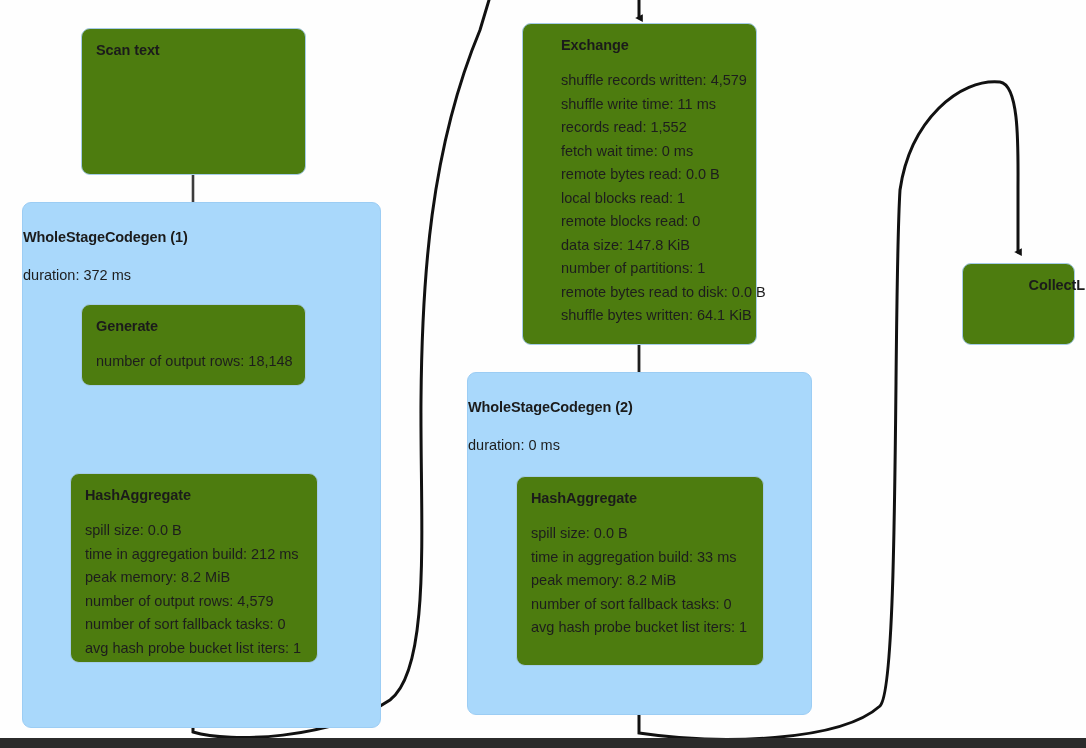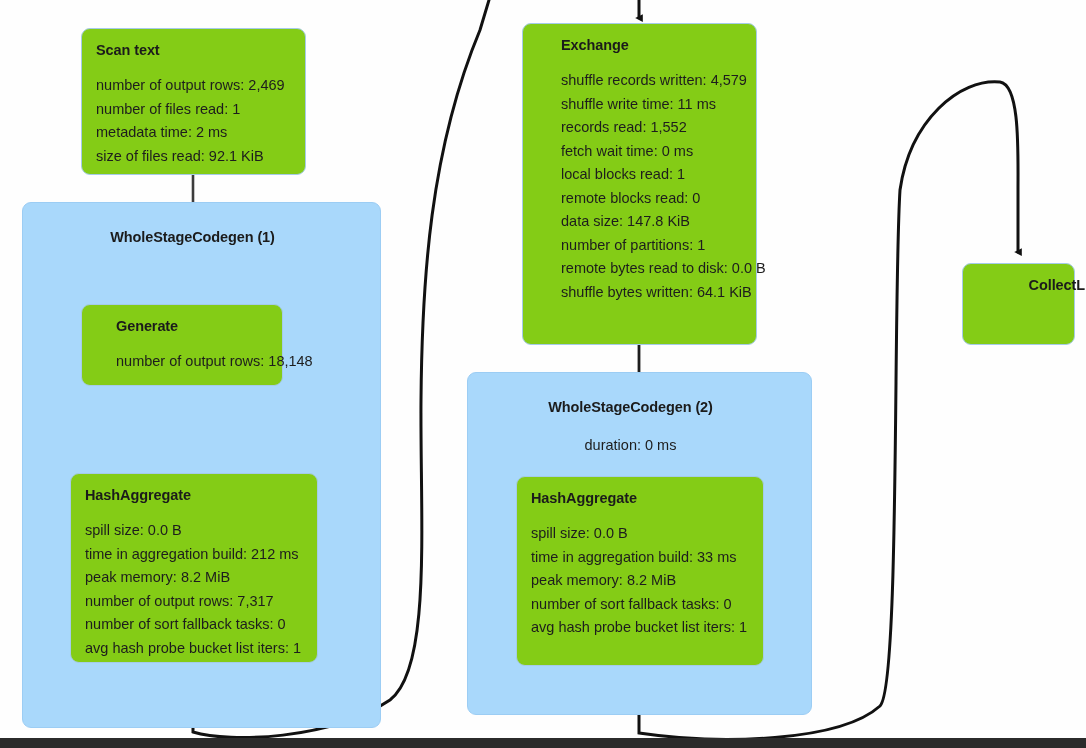--- a/index.html
+++ b/index.html
@@ -25,21 +25,21 @@
   .node {
     position: absolute;
     box-sizing: border-box;
     border-radius: 9px;
   }
   .container-node {
     background: #a9d8fb;
     border: 1px solid #9ccdf4;
   }
   .leaf-node {
-    background: #84cc16;
+    background: #4d7c0f;
     border: 1px solid #a5cbe8;
   }
   .node-title {
     font-size: 14.5px;
     font-weight: bold;
     color: #1b1b1b;
     letter-spacing: -0.1px;
   }
   .leaf-node .node-title {
     padding: 13px 0 0 14px;
@@ -47,21 +47,21 @@
   .metrics {
     padding: 16px 14px 12px 14px;
     font-size: 14.5px;
     line-height: 23.5px;
     color: #1d1d1d;
   }
   .metric-line {
     white-space: nowrap;
   }
   .container-head {
-    text-align: center;
+    text-align: left;
     padding: 26px 18px 0 0;
   }
   .container-head .node-title {
     display: block;
   }
   .container-duration {
     display: block;
     font-size: 14.5px;
     color: #1d1d1d;
     margin-top: 22px;
@@ -107,66 +107,62 @@
 
     <path d="M639,665 L639,733 C720,745 840,742 880,706
              C900,686 893,300 900,190
              C910,120 960,78 1000,82
              C1020,85 1018,150 1018,190 L1018,252" stroke="#111111" stroke-width="3" fill="none" stroke-linecap="round" marker-end="url(#arrowhead)"></path>
   </svg>
 
   <div class="node container-node" style="left:22px; top:202px; width:359px; height:526px;">
     <div class="container-head">
       <span class="node-title">WholeStageCodegen (1)</span>
+      <span class="container-duration">duration: 372 ms</span>
     </div>
   </div>
 
   <div class="node container-node" style="left:467px; top:372px; width:345px; height:343px;">
     <div class="container-head">
       <span class="node-title">WholeStageCodegen (2)</span>
       <span class="container-duration">duration: 0 ms</span>
     </div>
   </div>
 
   <div class="node leaf-node" style="left:81px; top:28px; width:225px; height:147px;">
     <div class="node-title">Scan text</div>
-    <div class="metrics">
-      <div class="metric-line">number of output rows: 2,469</div>
-      <div class="metric-line">number of files read: 1</div>
-      <div class="metric-line">metadata time: 2 ms</div>
-      <div class="metric-line">size of files read: 92.1 KiB</div>
-    </div>
   </div>
 
-  <div class="node leaf-node" style="left:81px; top:304px; width:202px; height:82px;padding-left:20px;">
+  <div class="node leaf-node" style="left:81px; top:304px; width:225px; height:82px;">
     <div class="node-title">Generate</div>
     <div class="metrics">
       <div class="metric-line">number of output rows: 18,148</div>
     </div>
   </div>
 
   <div class="node leaf-node" style="left:70px; top:473px; width:248px; height:190px;">
     <div class="node-title">HashAggregate</div>
     <div class="metrics">
       <div class="metric-line">spill size: 0.0 B</div>
       <div class="metric-line">time in aggregation build: 212 ms</div>
       <div class="metric-line">peak memory: 8.2 MiB</div>
-      <div class="metric-line">number of output rows: 7,317</div>
+      <div class="metric-line">number of output rows: 4,579</div>
       <div class="metric-line">number of sort fallback tasks: 0</div>
       <div class="metric-line">avg hash probe bucket list iters: 1</div>
     </div>
   </div>
 
   <div class="node leaf-node" style="left:522px; top:23px; width:235px; height:322px;padding-left:24px;">
     <div class="node-title">Exchange</div>
     <div class="metrics">
       <div class="metric-line">shuffle records written: 4,579</div>
       <div class="metric-line">shuffle write time: 11 ms</div>
       <div class="metric-line">records read: 1,552</div>
       <div class="metric-line">fetch wait time: 0 ms</div>
+      <div class="metric-line">remote bytes read: 0.0 B</div>
       <div class="metric-line">local blocks read: 1</div>
       <div class="metric-line">remote blocks read: 0</div>
       <div class="metric-line">data size: 147.8 KiB</div>
       <div class="metric-line">number of partitions: 1</div>
       <div class="metric-line">remote bytes read to disk: 0.0 B</div>
       <div class="metric-line">shuffle bytes written: 64.1 KiB</div>
     </div>
   </div>
 
   <div class="node leaf-node" style="left:516px; top:476px; width:248px; height:190px;">

